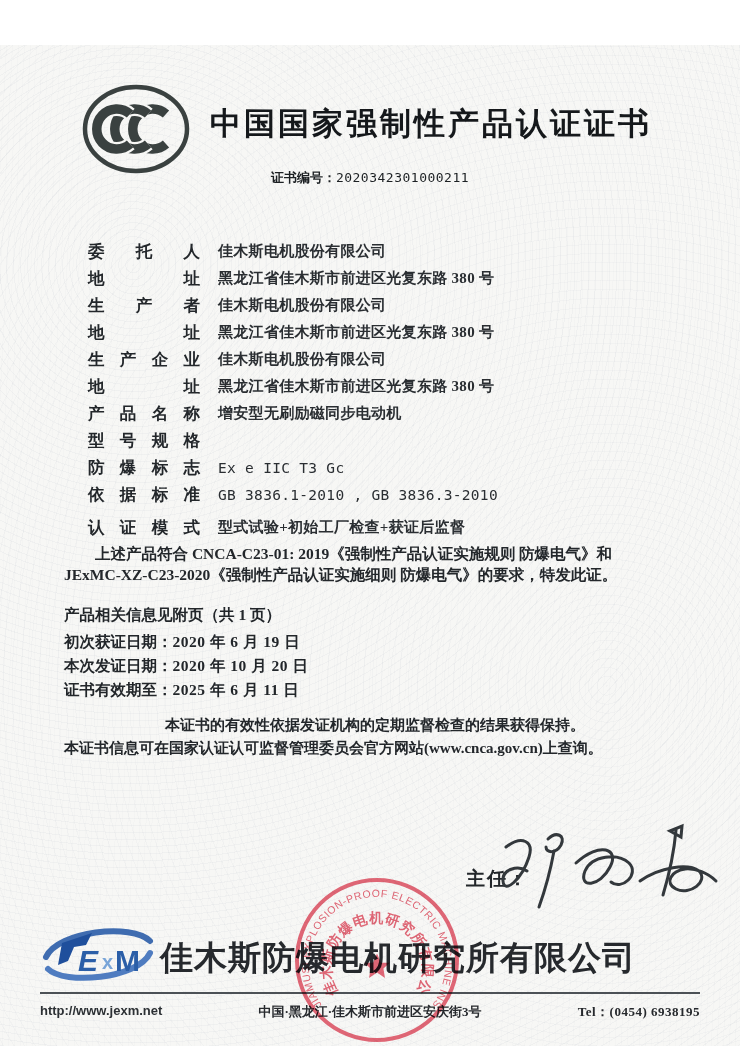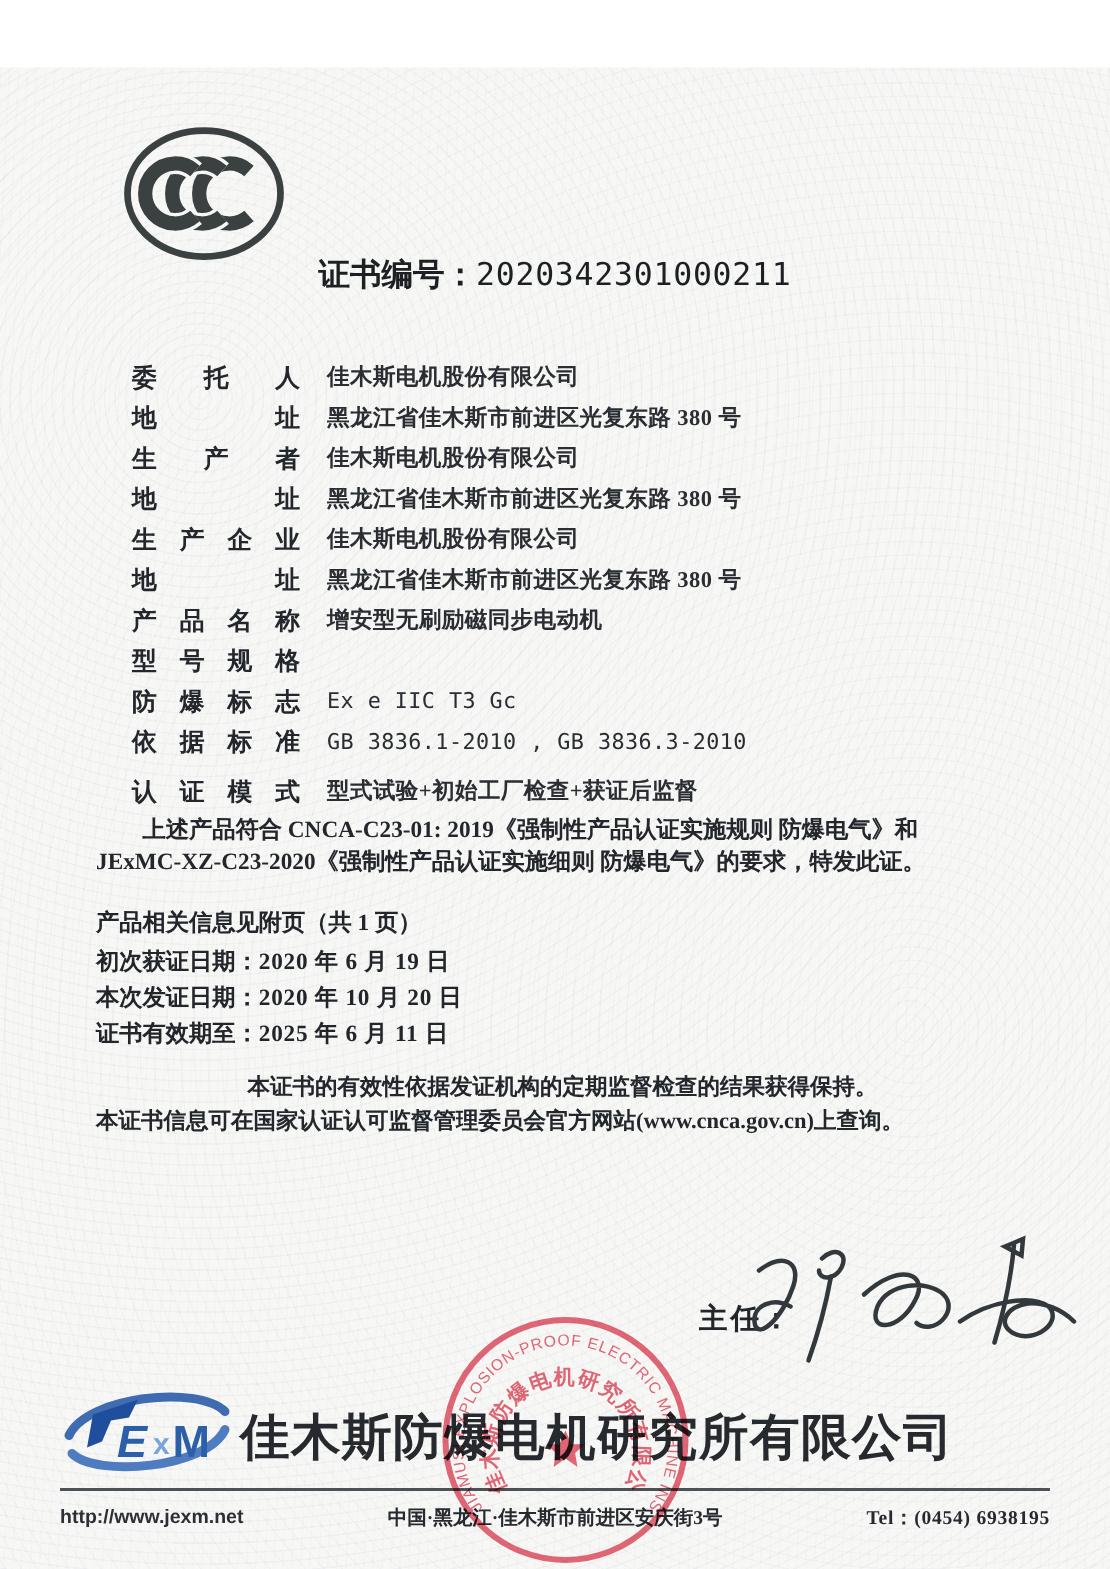--- a/index.html
+++ b/index.html
@@ -15,21 +15,21 @@
       repeating-radial-gradient(circle at 18% 22%, rgba(175,182,195,.10) 0 1px, transparent 1px 7px),
       repeating-radial-gradient(circle at 82% 64%, rgba(175,182,195,.08) 0 1px, transparent 1px 9px),
       repeating-linear-gradient(93deg, rgba(180,186,198,.05) 0 1px, transparent 1px 6px);
   }
 
   
   .ccc-logo { position:absolute; left:80px; top:36px; width:112px; height:96px; }
   .cert-title { position:absolute; left:210px; top:58px; width:470px;
     font-size:31px; font-weight:700; letter-spacing:3px; color:#15181b; white-space:nowrap; }
   .cert-number { position:absolute; left:0; top:124px; width:100%; text-align:center;
-    font-size:21px; font-weight:600; color:#1c2023; }
+    font-size:13px; font-weight:600; color:#1c2023; }
   .cert-number .num { font-family:"DejaVu Sans Mono", monospace; font-weight:500; letter-spacing:.5px; }
 
   
   .fields { position:absolute; left:88px; top:193px; right:36px; }
   .frow { display:flex; align-items:center; height:27px; }
   .frow.gap-before { margin-top:6px; }
   .flabel { display:inline-block; width:112px; margin-right:18px; flex:0 0 112px;
     font-size:16.5px; font-weight:700; color:#23272b;
     text-align:justify; text-align-last:justify; white-space:nowrap; }
   .fvalue { font-size:15px; font-weight:600; color:#2a2e32; letter-spacing:.3px; white-space:nowrap; }
@@ -80,20 +80,21 @@
       <svg viewBox="0 0 112 96" width="112" height="96">
         <ellipse cx="56" cy="48" rx="51" ry="42" fill="none" stroke="#3a4140" stroke-width="4.5"></ellipse>
         <path d="M86,33 A20,20 0 1 0 86,63" fill="none" stroke="#3a4140" stroke-width="9.5"></path>
         <path d="M68,33 A20,20 0 1 0 68,63" fill="none" stroke="#f7f7f5" stroke-width="14"></path>
         <path d="M68,33 A20,20 0 1 0 68,63" fill="none" stroke="#3a4140" stroke-width="9.5"></path>
         <path d="M50,33 A20,20 0 1 0 50,63" fill="none" stroke="#f7f7f5" stroke-width="14"></path>
         <path d="M50,33 A20,20 0 1 0 50,63" fill="none" stroke="#3a4140" stroke-width="9.5"></path>
       </svg>
     </div>
 
+    <div class="cert-title">中国国家强制性产品认证证书</div>
     <div class="cert-number">
       <span>证书编号：</span><span class="num">2020342301000211</span>
     </div>
 
     <div class="fields">
       <div class="frow">
         <span class="flabel">委 托 人</span>
         <span class="fvalue">佳木斯电机股份有限公司</span>
       </div>
       <div class="frow">

